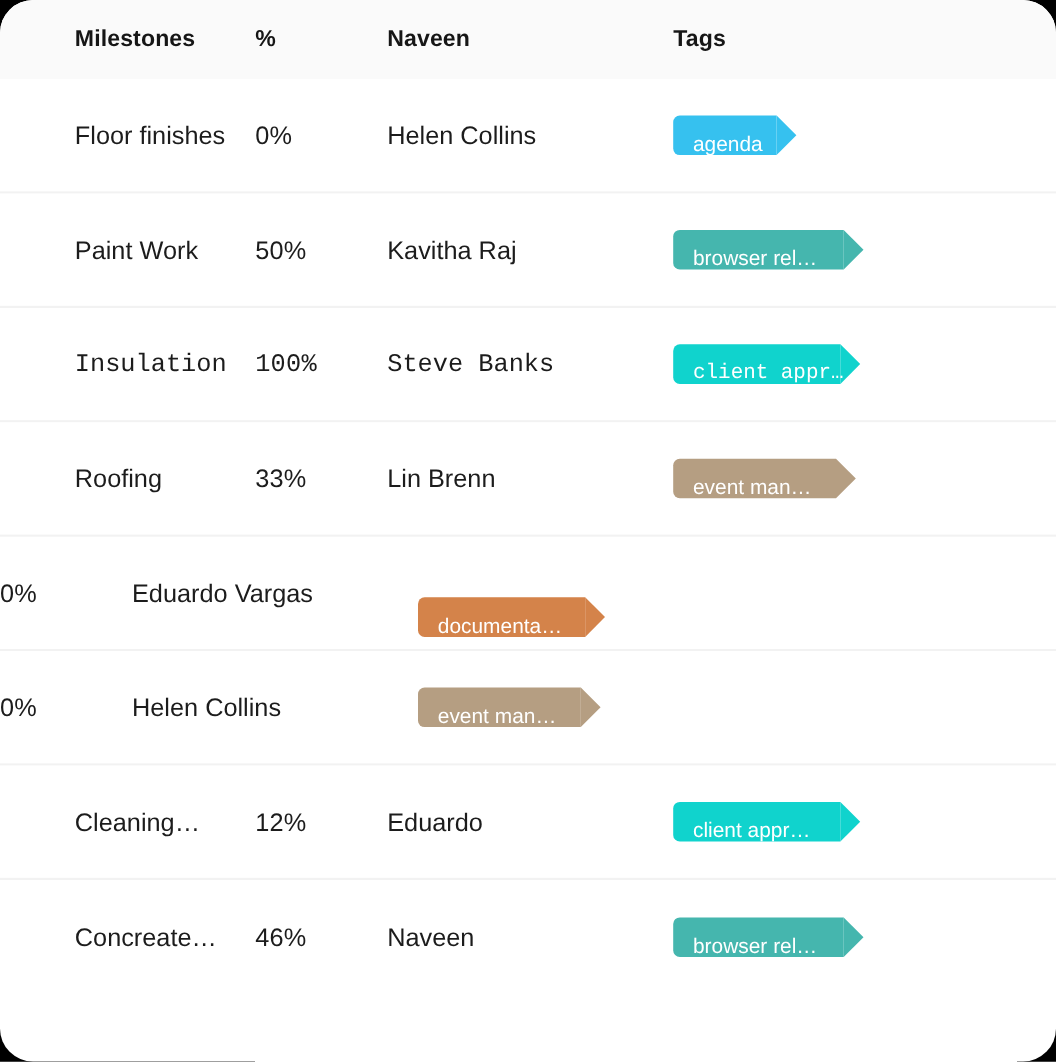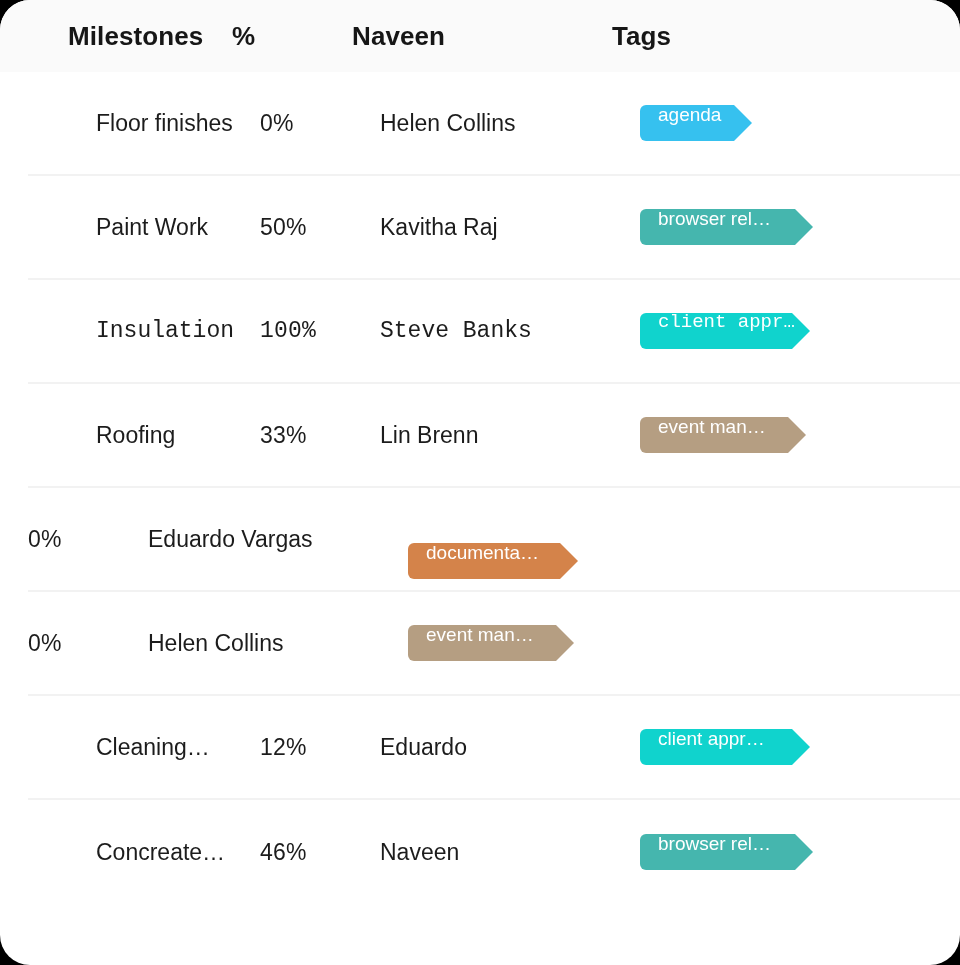--- a/index.html
+++ b/index.html
@@ -30,36 +30,36 @@
 
   
   .thead {
     height: 72px;
     background: #fafafa;
     display: flex;
     align-items: center;
     box-sizing: border-box;
   }
   .th {
-    font-size: 26px;
+    font-size: 21px;
     font-weight: bold;
     color: #161616;
     letter-spacing: 0.1px;
     box-sizing: border-box;
     white-space: nowrap;
   }
 
   
   .c-name { width: 232px; padding-left: 68px; box-sizing: border-box; }
   .c-pct  { width: 120px; box-sizing: border-box; }
   .c-own  { width: 260px; box-sizing: border-box; }
   .c-tag  { width: 248px; box-sizing: border-box; }
 
   
-  .tbody { display: block; padding-left: 28px; }
+  .tbody { display: block; }
   .row {
     height: 104px;
     display: flex;
     align-items: center;
     border-bottom: 2px solid #f2f2f2;
     background: #ffffff;
     box-sizing: border-box;
   }
   .row:last-child { border-bottom: none; }
 
@@ -73,21 +73,21 @@
   .cell.pct { letter-spacing: 0.2px; }
 
   
   .tagwrap {
     display: flex;
     align-items: center;
   }
   .tag {
     position: relative;
     display: inline-flex;
-    align-items: flex-start;
+    align-items: flex-end;
     height: 36px;
     padding: 0 14px 0 18px;
     border-radius: 6px 0 0 6px;
     color: #ffffff;
     font-size: 19px;
     font-weight: 400;
     line-height: 1;
     white-space: nowrap;
     box-sizing: border-box;
   }

